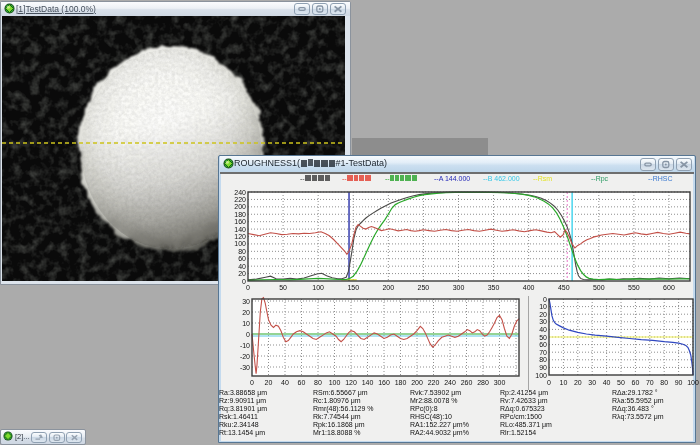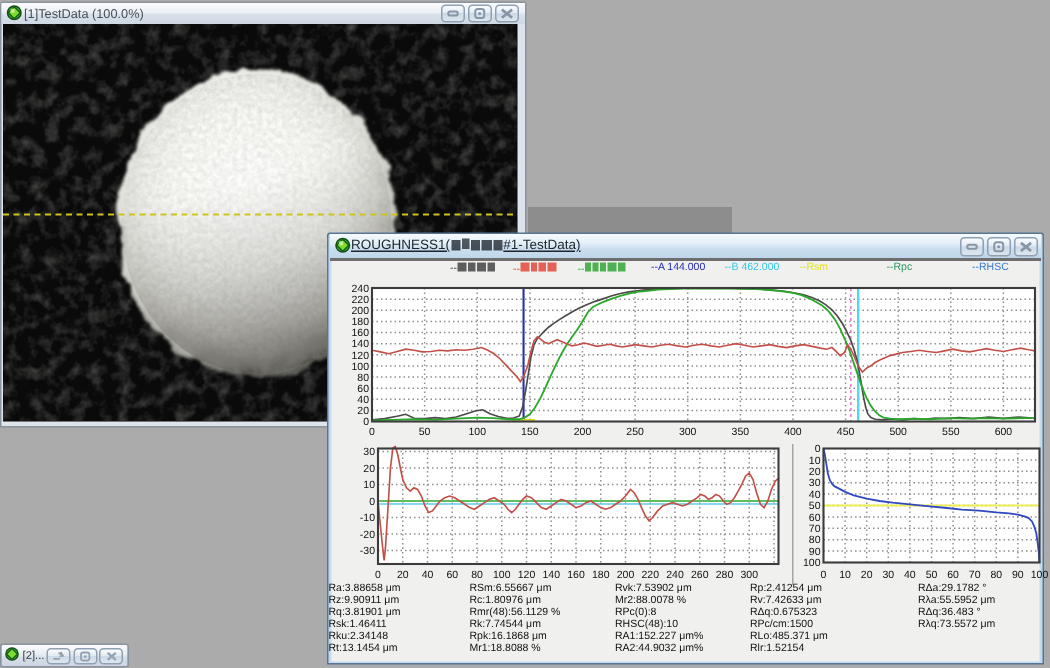--- a/index.html
+++ b/index.html
@@ -14,21 +14,21 @@
 
 <div class="abs" style="left:0;top:1px;width:351px;height:284px;background:#dde4ec;border:1px solid #8b939d;border-radius:2px 2px 0 0;"></div>
 <div class="abs" style="left:1px;top:2px;width:349px;height:14px;background:linear-gradient(180deg,#fbfcfe 0%,#ecf0f5 45%,#d9e1ea 55%,#cfd8e3 100%);"></div>
 
 <svg class="abs" style="left:4px;top:3px" width="11" height="11" viewBox="0 0 11 11">
  <circle cx="5.5" cy="5.5" r="5" fill="#1a4a1a"></circle>
  <circle cx="5.5" cy="5.5" r="4" fill="#35b335"></circle>
  <path d="M5.5 1.5 L9.5 5.5 L5.5 9.5 L1.5 5.5 Z" fill="#7ddc2e" stroke="#156015" stroke-width="1"></path>
  <circle cx="4.4" cy="4.2" r="1.5" fill="#d9f5a0" opacity=".8"></circle>
 </svg>
-<div class="abs" style="left:16px;top:3.5px;font-size:8.5px;color:#454f5c;">[1]TestData (100.0%)</div>
+<div class="abs" style="left:16px;top:3.5px;font-size:8.5px;color:#454f5c;text-decoration:underline;">[1]TestData (100.0%)</div>
 <div class="btn" style="left:294px;top:3px;"></div>
 <div class="btn" style="left:312px;top:3px;"></div>
 <div class="btn" style="left:330px;top:3px;"></div>
 <svg class="abs" style="left:294px;top:3px" width="52" height="12" viewBox="0 0 52 12">
  <rect x="4.8" y="4.6" width="6.4" height="2.8" rx="1.4" fill="none" stroke="#8795a5" stroke-width="1.3"></rect>
  <rect x="22.8" y="3" width="6" height="6" rx="1.7" fill="none" stroke="#8795a5" stroke-width="1.3"></rect>
  <circle cx="25.8" cy="6" r="1" fill="#8795a5"></circle>
  <path d="M40.6 3.4 L47.4 8.8 M47.4 3.4 L40.6 8.8" stroke="#8795a5" stroke-width="1.8"></path>
 </svg>
 
@@ -89,21 +89,21 @@
 </svg>
 
 <div class="abs" style="left:218px;top:155px;width:478px;height:288px;background:#c4daee;border:1px solid #577693;border-radius:2px 2px 0 0;"></div>
 <div class="abs" style="left:220px;top:156px;width:474px;height:16px;background:linear-gradient(180deg,#f6fafd 0%,#e3eef8 40%,#cbdff0 60%,#bed6ea 100%);"></div>
 <svg class="abs" style="left:223px;top:158px" width="11" height="11" viewBox="0 0 11 11">
  <circle cx="5.5" cy="5.5" r="5" fill="#1a4a1a"></circle>
  <circle cx="5.5" cy="5.5" r="4" fill="#35b335"></circle>
  <path d="M5.5 1.5 L9.5 5.5 L5.5 9.5 L1.5 5.5 Z" fill="#7ddc2e" stroke="#156015" stroke-width="1"></path>
  <circle cx="4.4" cy="4.2" r="1.5" fill="#d9f5a0" opacity=".8"></circle>
 </svg>
-<div class="abs" style="left:234px;top:158px;font-size:9px;color:#1c242c;text-decoration:underline;">ROUGHNESS1(<span class="K"></span><span style="display:inline-block;width:4.5px;height:7px;background:currentColor;opacity:.75;margin:0 .5px;"></span><span class="K"></span><span class="K"></span><span class="K"></span>#1-TestData)</div>
+<div class="abs" style="left:234px;top:158px;font-size:9px;color:#1c242c;">ROUGHNESS1(<span class="K"></span><span style="display:inline-block;width:4.5px;height:7px;background:currentColor;opacity:.75;margin:0 .5px;"></span><span class="K"></span><span class="K"></span><span class="K"></span>#1-TestData)</div>
 <div class="btn" style="left:640px;top:158px;width:16px;height:13px;"></div>
 <div class="btn" style="left:658px;top:158px;width:16px;height:13px;"></div>
 <div class="btn" style="left:676px;top:158px;width:16px;height:13px;"></div>
 <svg class="abs" style="left:640px;top:158px" width="52" height="13" viewBox="0 0 52 13">
  <rect x="4.8" y="5.1" width="6.4" height="2.8" rx="1.4" fill="none" stroke="#8795a5" stroke-width="1.3"></rect>
  <rect x="22.8" y="3.5" width="6" height="6" rx="1.7" fill="none" stroke="#8795a5" stroke-width="1.3"></rect>
  <circle cx="25.8" cy="6.5" r="1" fill="#8795a5"></circle>
  <path d="M40.6 3.9 L47.4 9.3 M47.4 3.9 L40.6 9.3" stroke="#8795a5" stroke-width="1.8"></path>
 </svg>
 <div class="abs" style="left:220px;top:172px;width:474px;height:1.5px;background:#6e6e6e;"></div>

